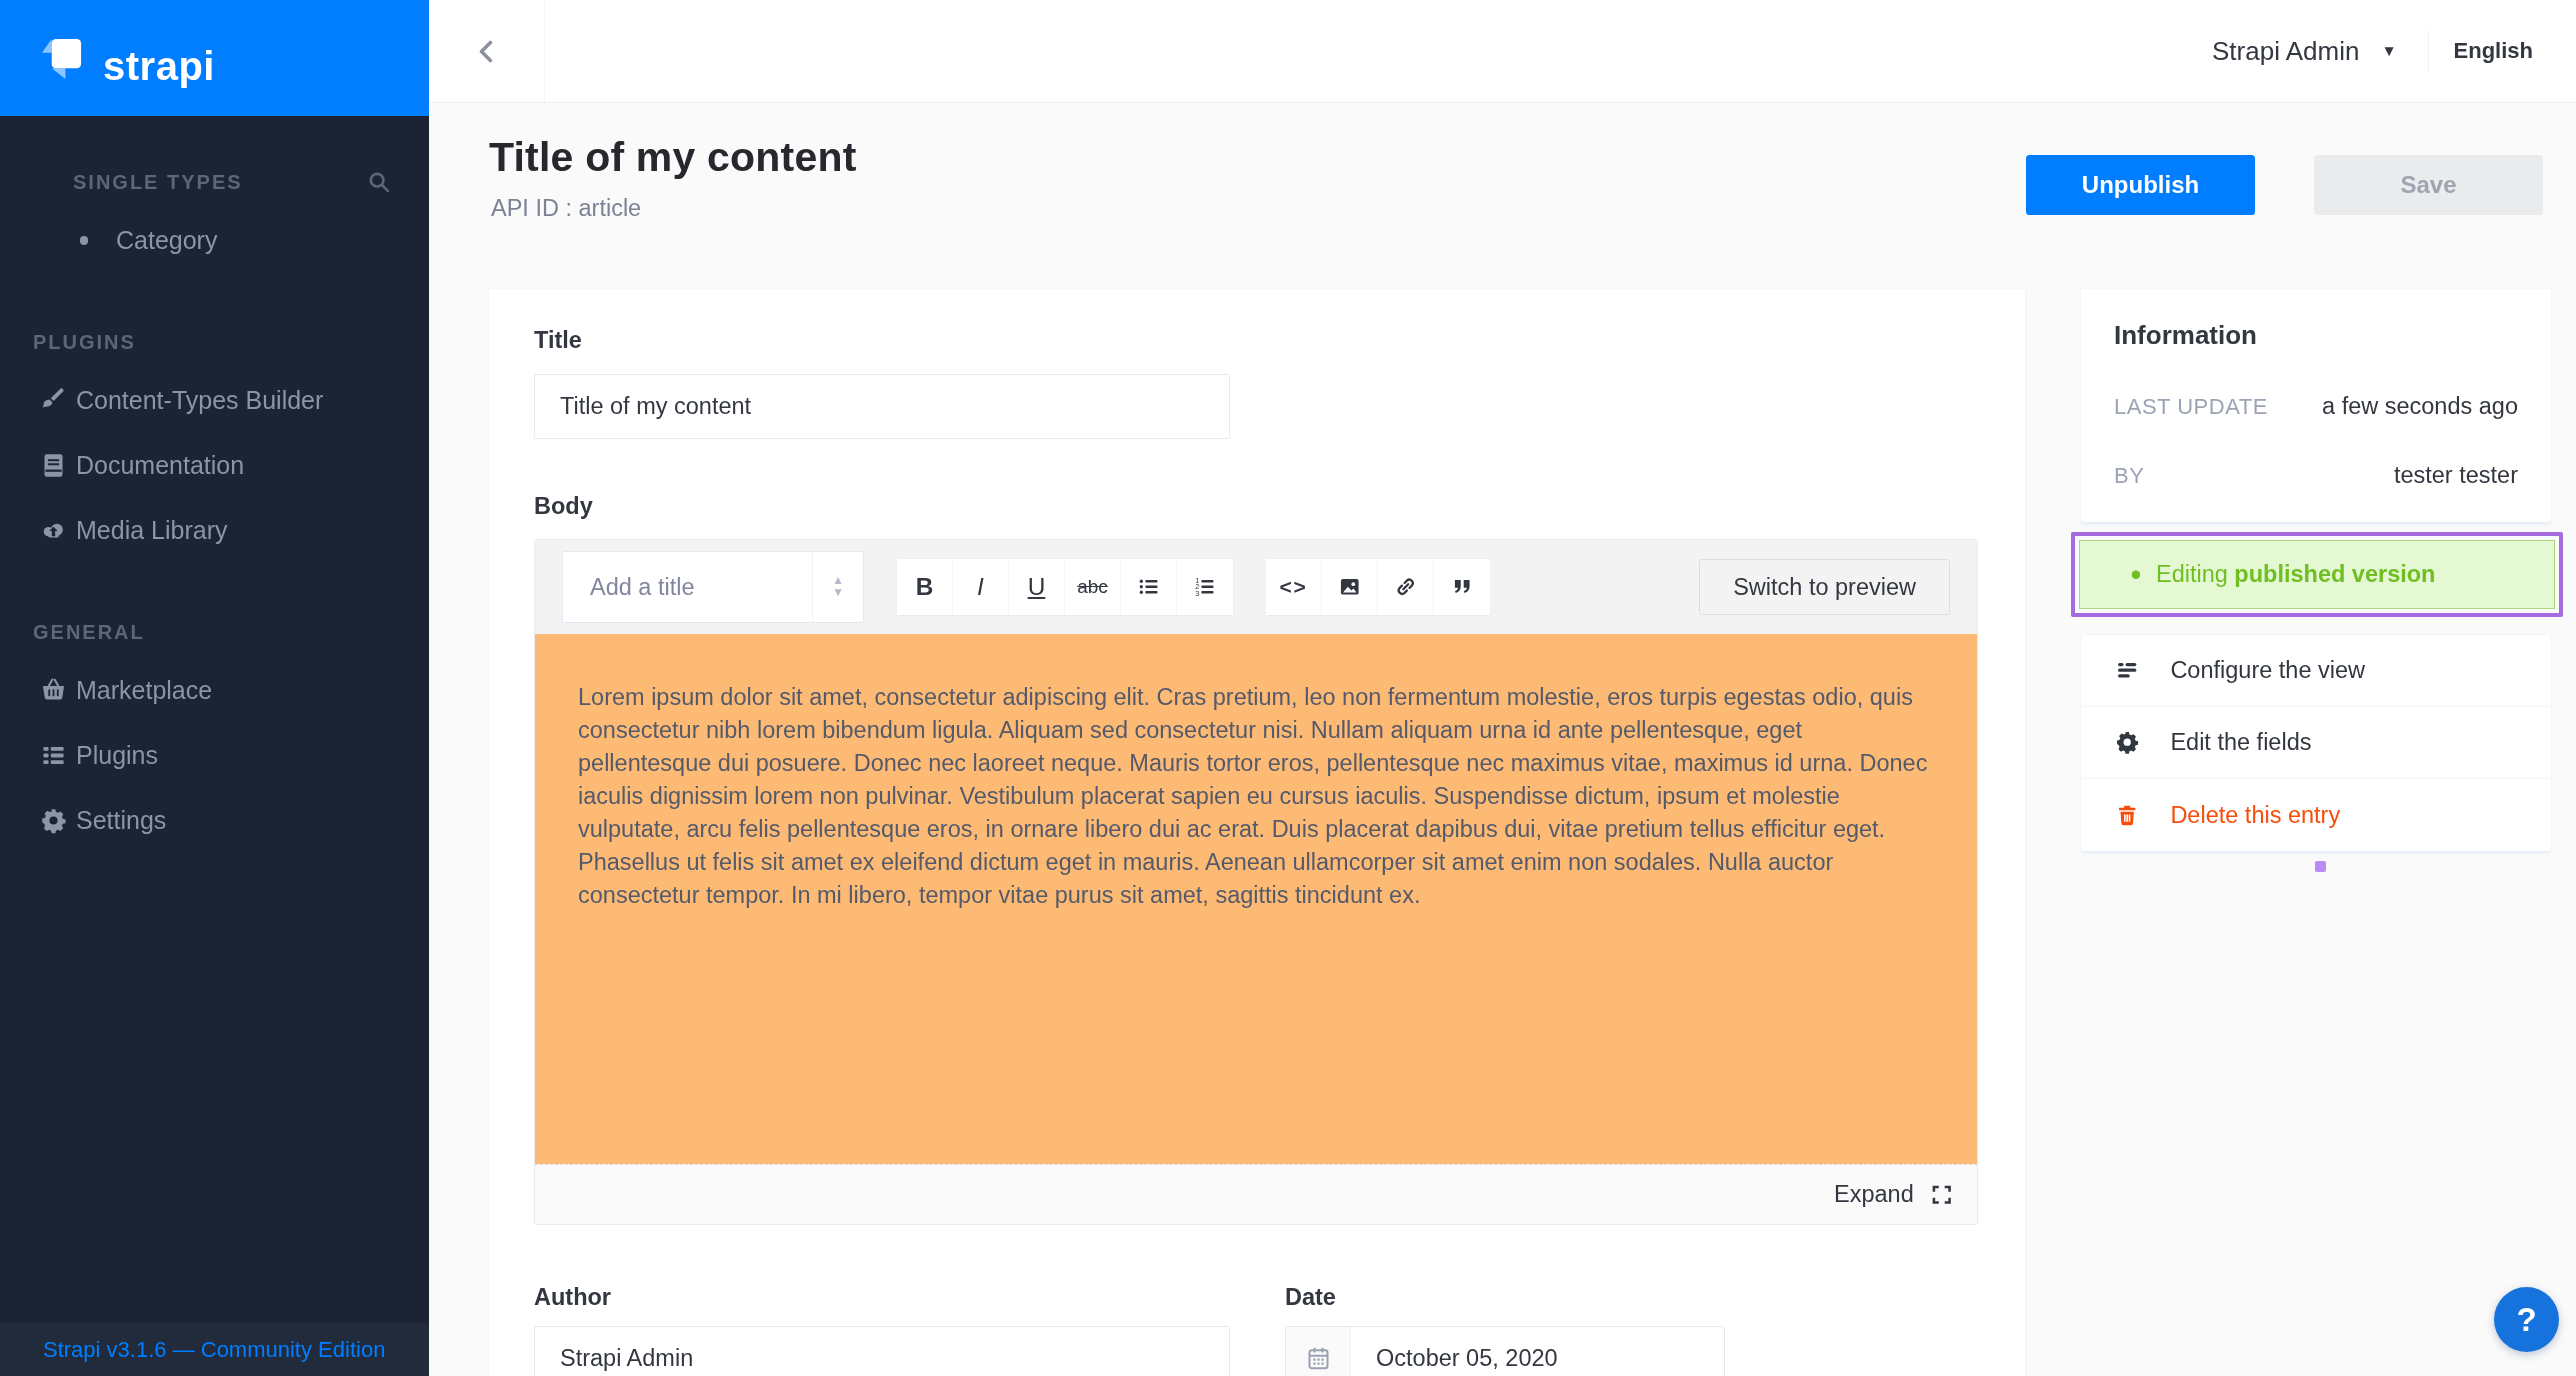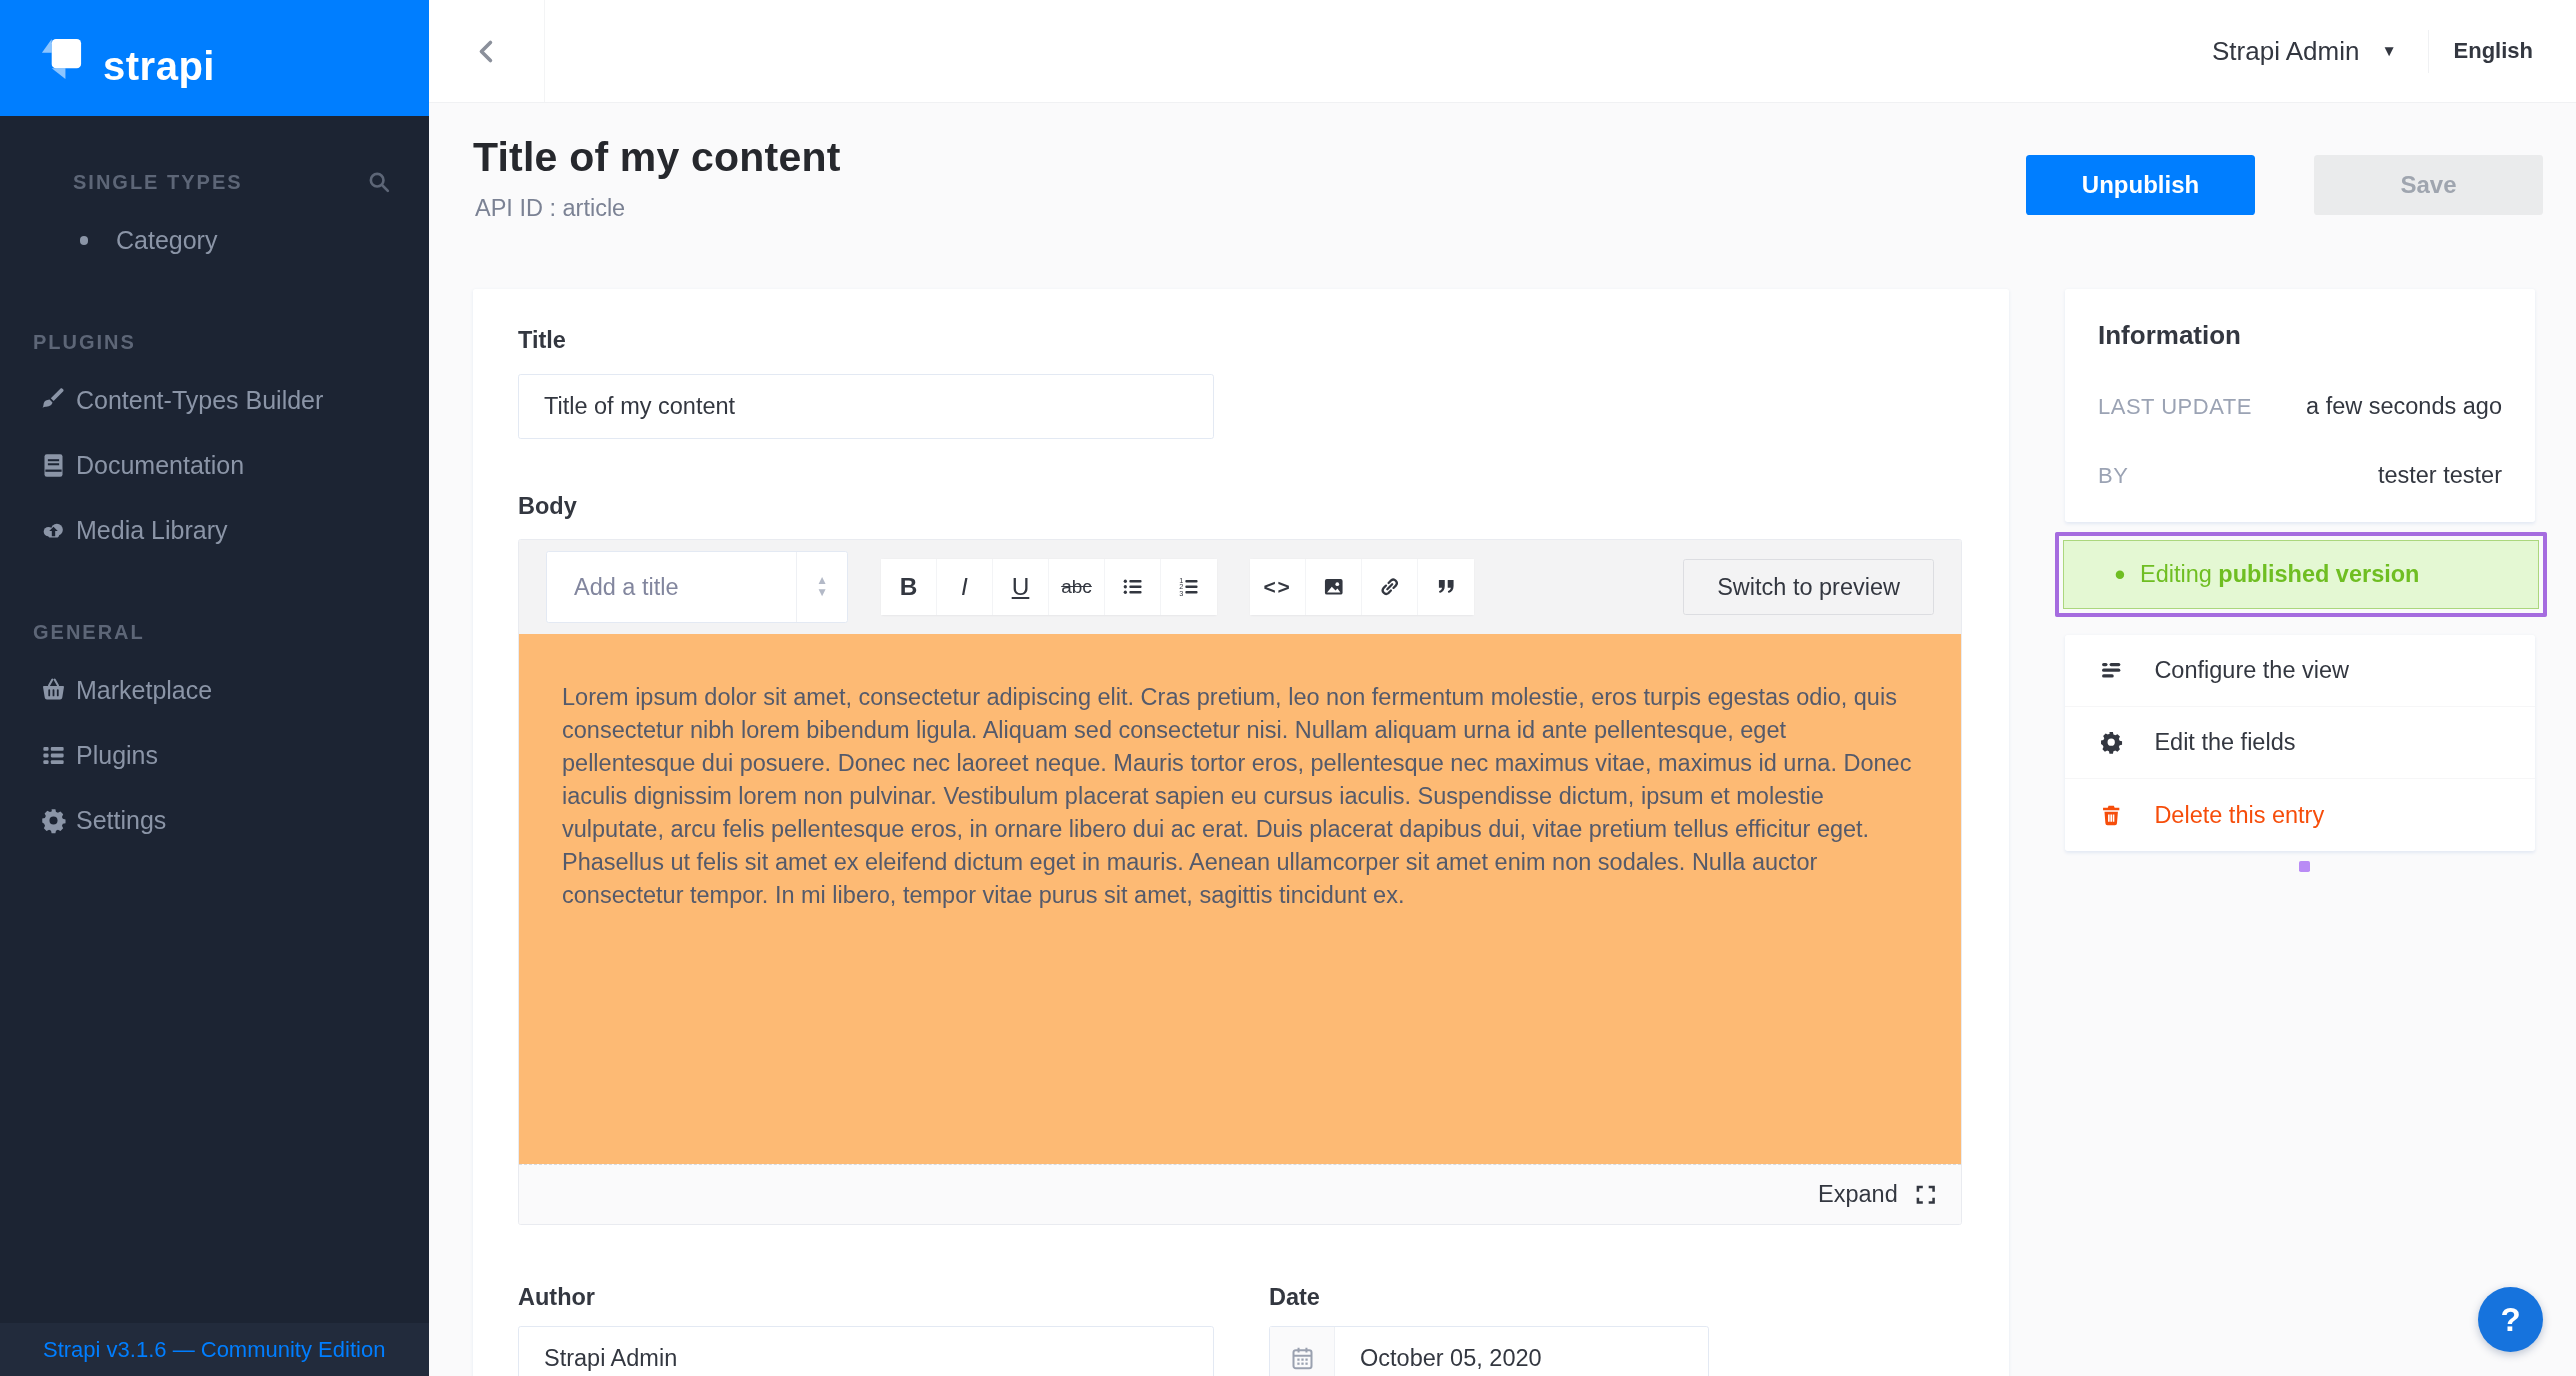--- a/index.html
+++ b/index.html
@@ -35,21 +35,21 @@
   .topbar{position:absolute;left:429px;top:0;right:0;height:103px;background:#fff;border-bottom:0.9px solid #f0f1f3;z-index:2;}
   .back-btn{position:absolute;left:0;top:0;width:116px;height:102px;display:flex;align-items:center;justify-content:center;border-right:0.9px solid #f3f4f5;color:#8b909b;cursor:pointer;background:#fff;}
   .topbar-right{position:absolute;right:43px;top:0;height:102px;display:flex;align-items:center;}
   .user-menu{display:flex;align-items:center;gap:22px;cursor:pointer;}
   .user-menu .name{font-size:26px;color:var(--ink);}
   .caret{font-size:15.4px;color:var(--ink);}
   .tb-div{width:0.9px;height:43px;background:#f0f1f3;margin:0 25px 0 31px;}
   .lang{font-size:22px;font-weight:700;color:var(--ink);cursor:pointer;}
 
   
-  .main{position:absolute;left:421px;top:103px;right:0;height:1274px;}
+  .main{position:absolute;left:437px;top:103px;right:0;height:1274px;}
   .page-title{position:absolute;left:52px;top:31px;font-size:41px;font-weight:700;color:var(--ink-dark);letter-spacing:0.2px;}
   .page-sub{position:absolute;left:54px;top:92px;font-size:23.5px;color:#7b8294;}
   .btn{position:absolute;top:52px;height:60px;width:229px;border:none;border-radius:3.6px;font-size:24px;font-weight:700;display:flex;align-items:center;justify-content:center;cursor:pointer;font-family:"Liberation Sans",sans-serif;}
   .btn-unpublish{right:321px;background:var(--blue);color:#fff;}
   .btn-save{right:33px;background:#eaebec;color:#9fa5af;cursor:default;}
 
   .card{background:#fff;border-radius:2.7px;box-shadow:0 1.8px 3.6px #e3e9f3;}
   .content-card{position:absolute;left:52px;top:186px;width:1536px;height:1266px;}
   .f-label{position:absolute;font-size:23.5px;font-weight:600;color:var(--ink);}
   .f-input{position:absolute;height:65px;background:#fff;border:0.9px solid var(--border);border-radius:2.7px;font-size:23.5px;color:var(--ink);padding:0 25px;font-family:"Liberation Sans",sans-serif;outline:none;}

